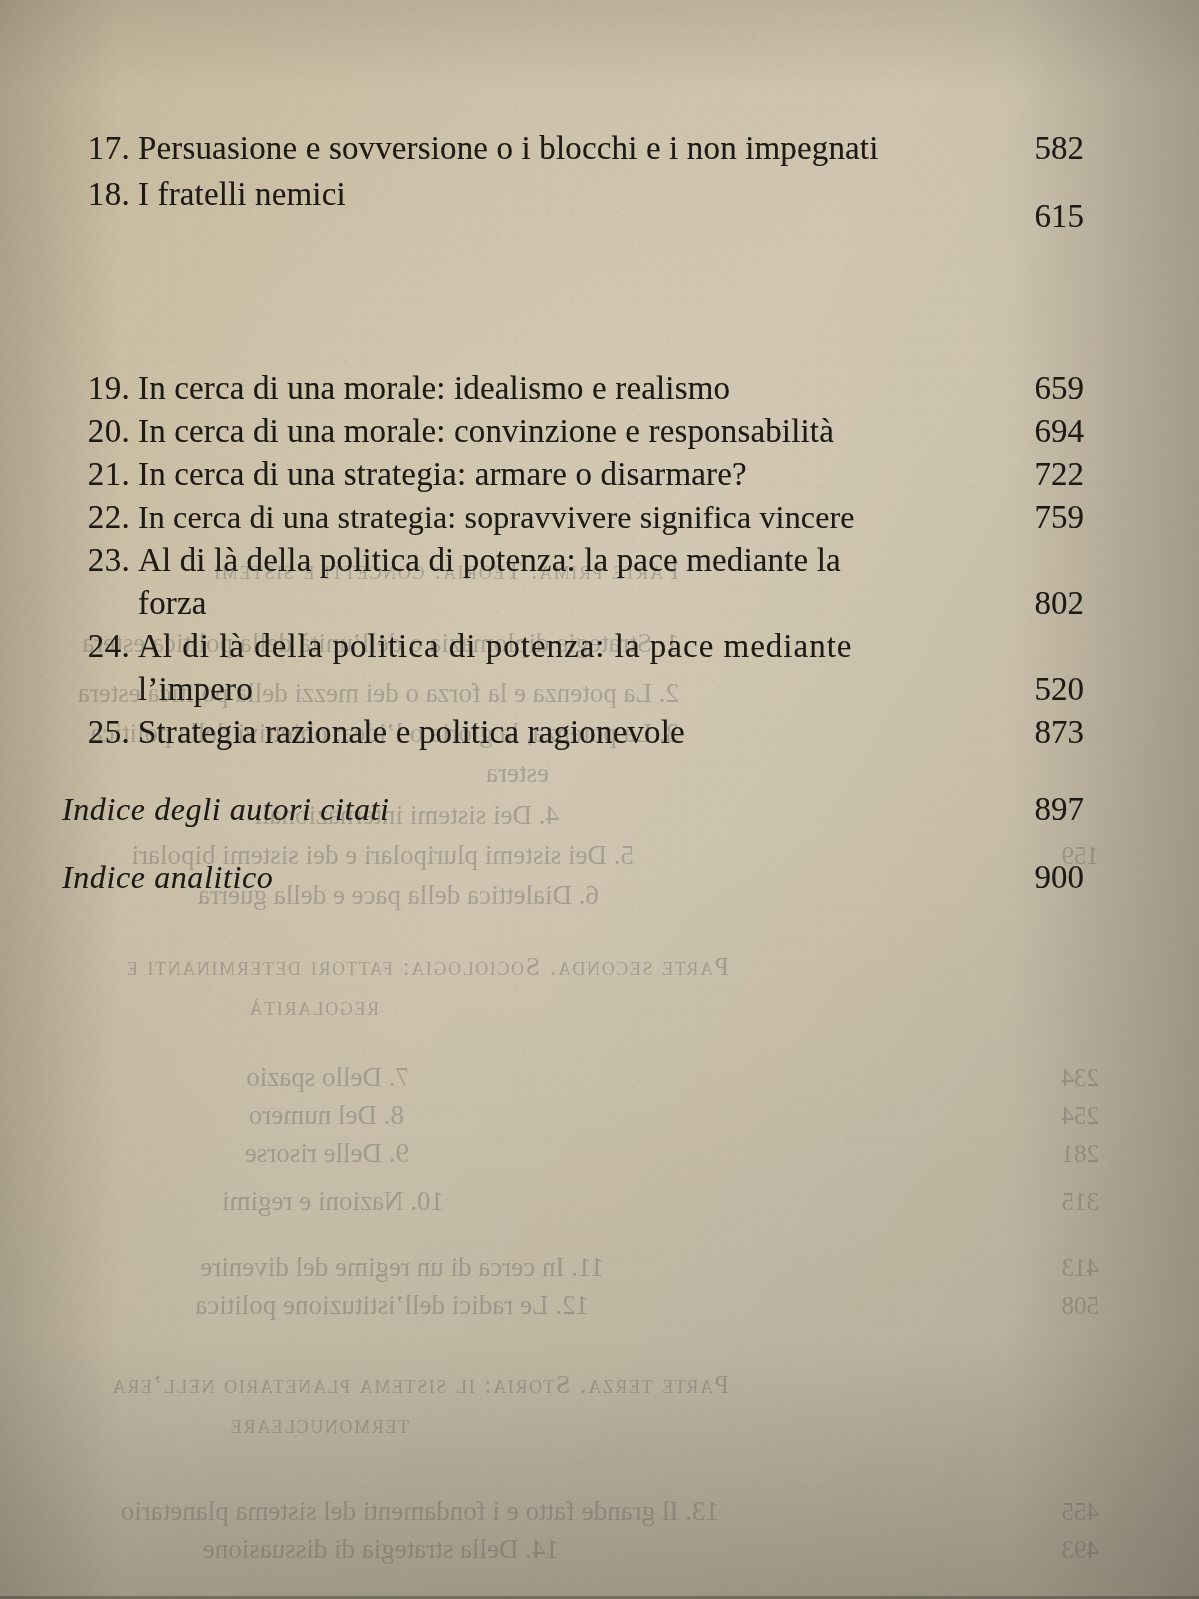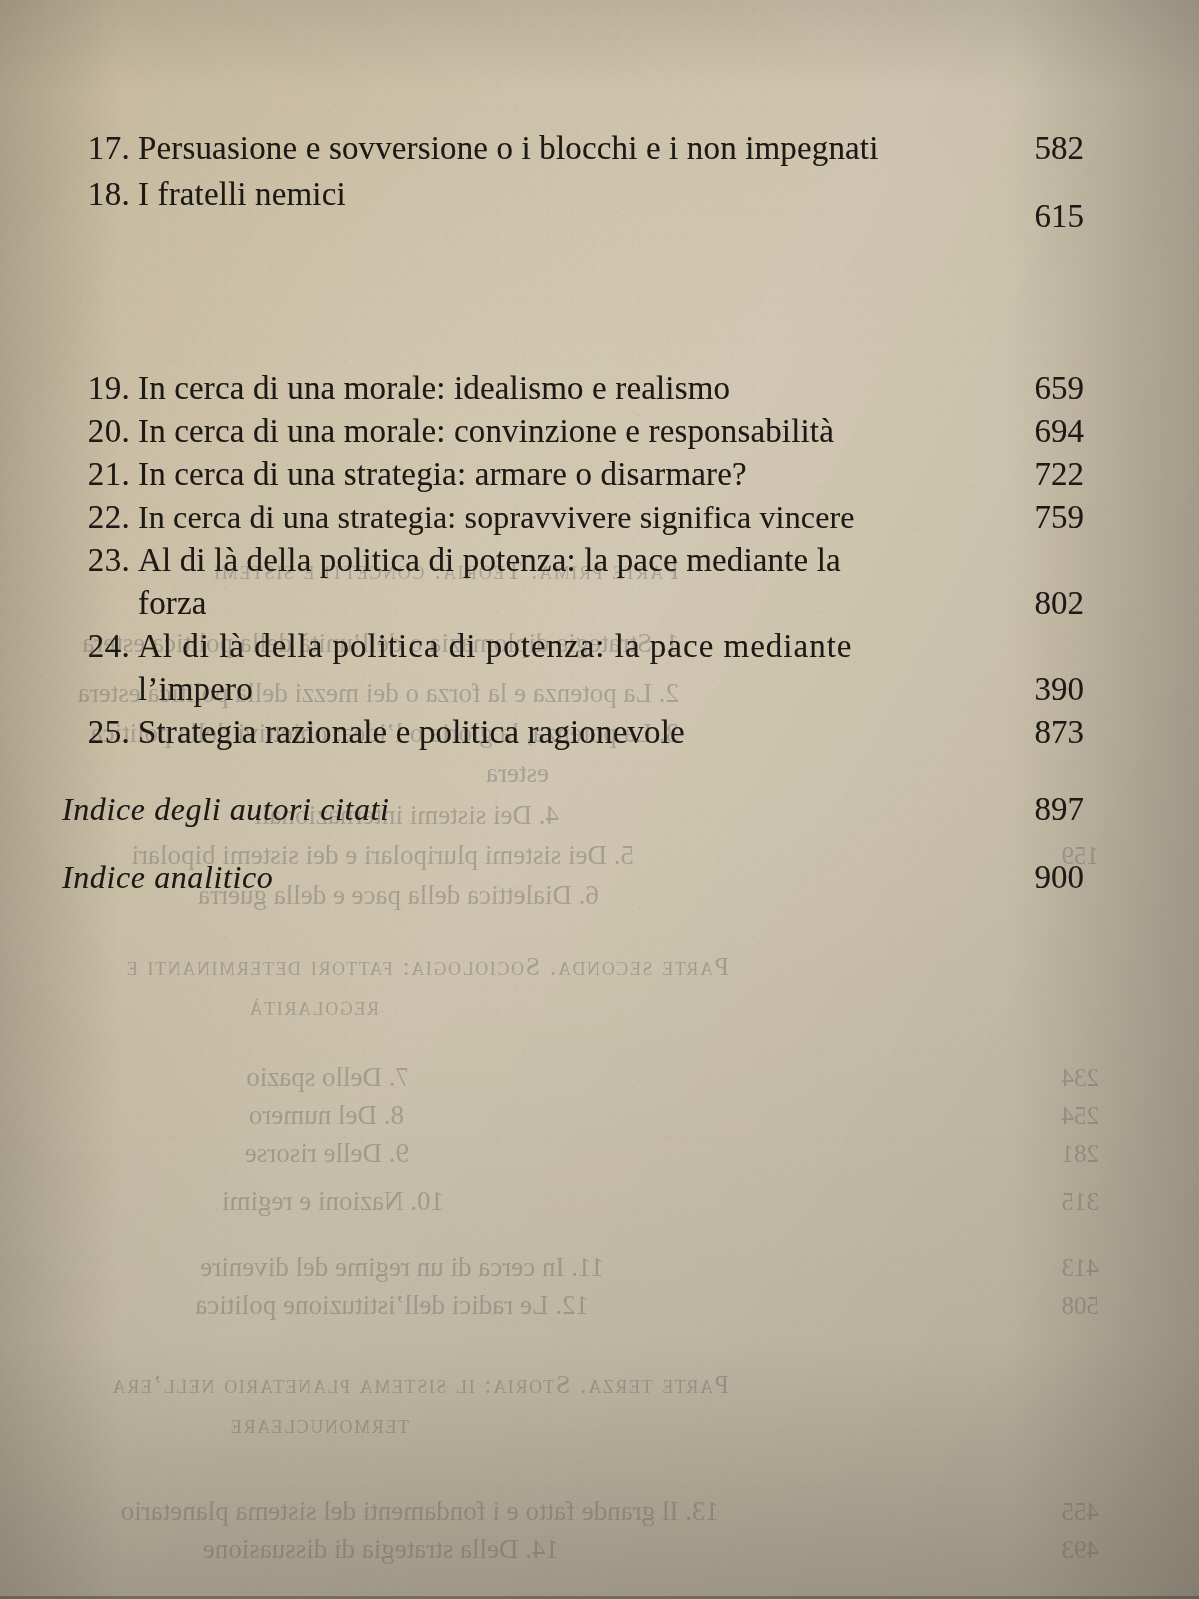--- a/index.html
+++ b/index.html
@@ -269,21 +269,21 @@
       <span class="ch-title">forza</span>
       <span class="ch-page">802</span>
     </div>
 
     <div class="toc-row" style="top:630px">
       <span class="ch-num">24.</span>
       <span class="ch-title justify" style="letter-spacing:1.0px">Al di là della politica di potenza: la pace mediante</span>
     </div>
     <div class="toc-row" style="top:673px">
       <span class="ch-title">l’impero</span>
-      <span class="ch-page">390</span>
+      <span class="ch-page">520</span>
     </div>
 
     <div class="toc-row" style="top:716px">
       <span class="ch-num">25.</span>
       <span class="ch-title">Strategia razionale e politica ragionevole</span>
       <span class="ch-page">873</span>
     </div>
 
     <div class="toc-row index-row" style="top:793px">
       <span class="index-title">Indice degli autori citati</span>

